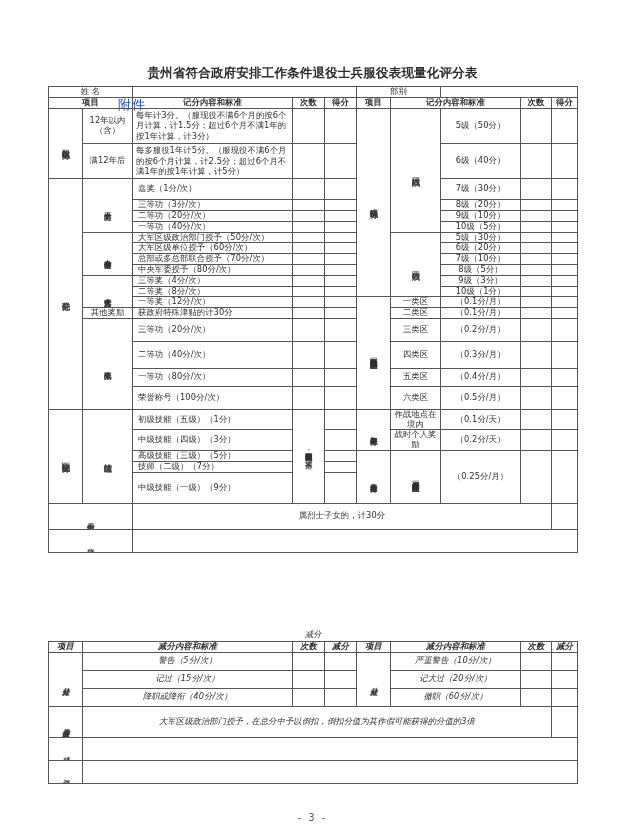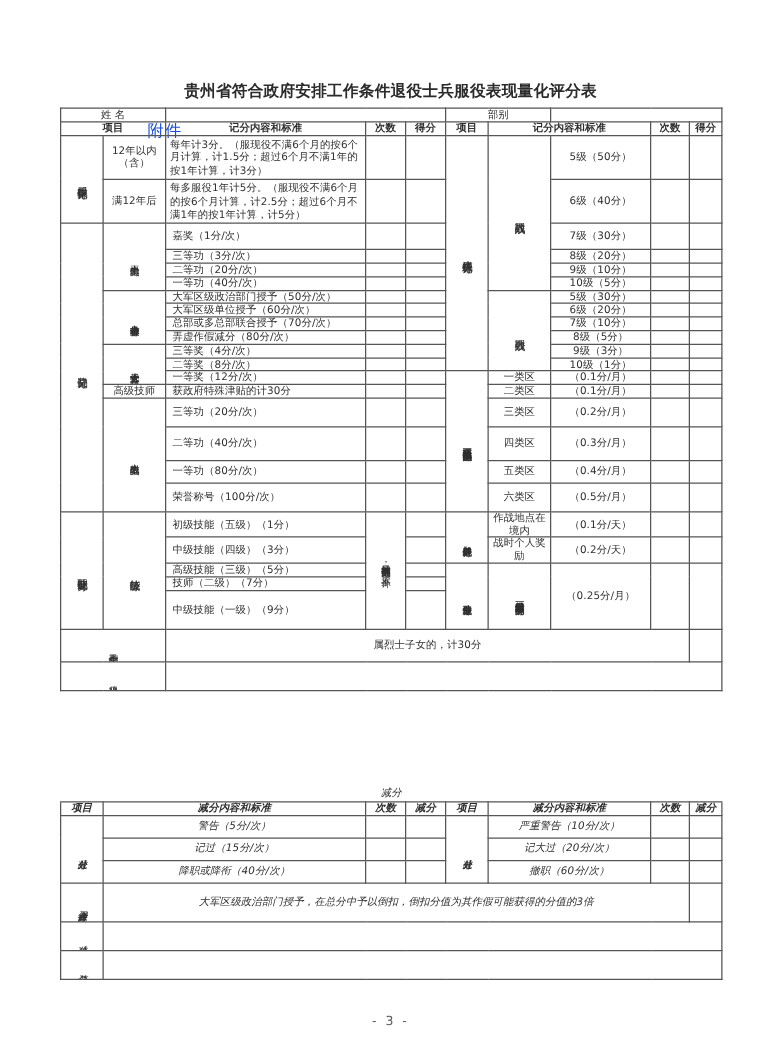--- a/index.html
+++ b/index.html
@@ -202,21 +202,21 @@
     </tr>
     <tr>
       <td class="l">总部或多总部联合授予（70分/次）</td>
       <td class="blank"></td>
       <td class="blank"></td>
       <td>7级（10分）</td>
       <td class="blank"></td>
       <td class="blank"></td>
     </tr>
     <tr>
-      <td class="l">弄虚作假减分（80分/次）</td>
+      <td class="l">中央军委授予（80分/次）</td>
       <td class="blank"></td>
       <td class="blank"></td>
       <td>8级（5分）</td>
       <td class="blank"></td>
       <td class="blank"></td>
     </tr>
 
     <tr>
       <td rowspan="3">
         <span class="narrowv">优秀士官人才奖</span>
@@ -244,21 +244,21 @@
       <td rowspan="6">
         <span class="narrowv">享受艰苦边远地区津贴一年以上的记分</span>
       </td>
       <td>一类区</td>
       <td>（0.1分/月）</td>
       <td class="blank"></td>
       <td class="blank"></td>
     </tr>
 
     <tr>
-      <td>高级技师</td>
+      <td>其他奖励</td>
       <td class="l">获政府特殊津贴的计30分</td>
       <td class="blank"></td>
       <td class="blank"></td>
       <td>二类区</td>
       <td>（0.1分/月）</td>
       <td class="blank"></td>
       <td class="blank"></td>
     </tr>
 
     <tr>

